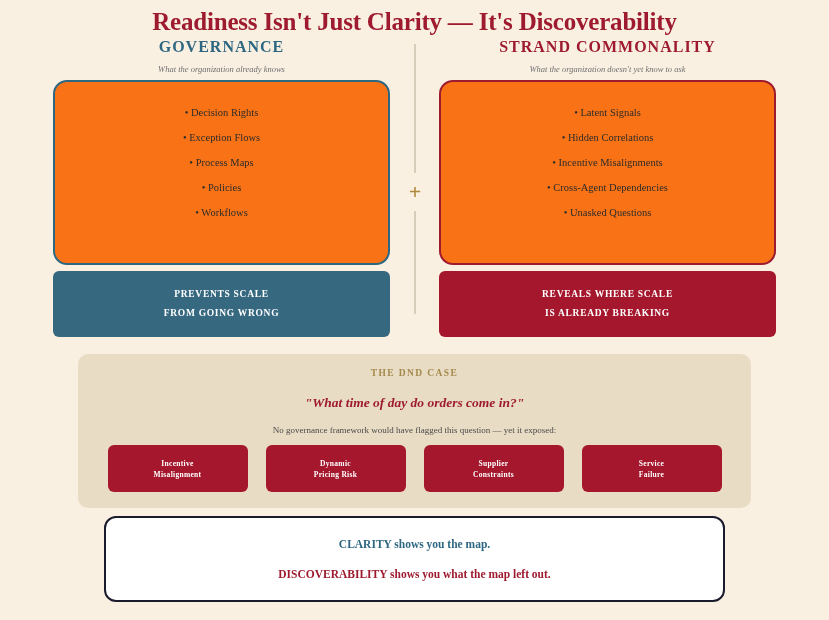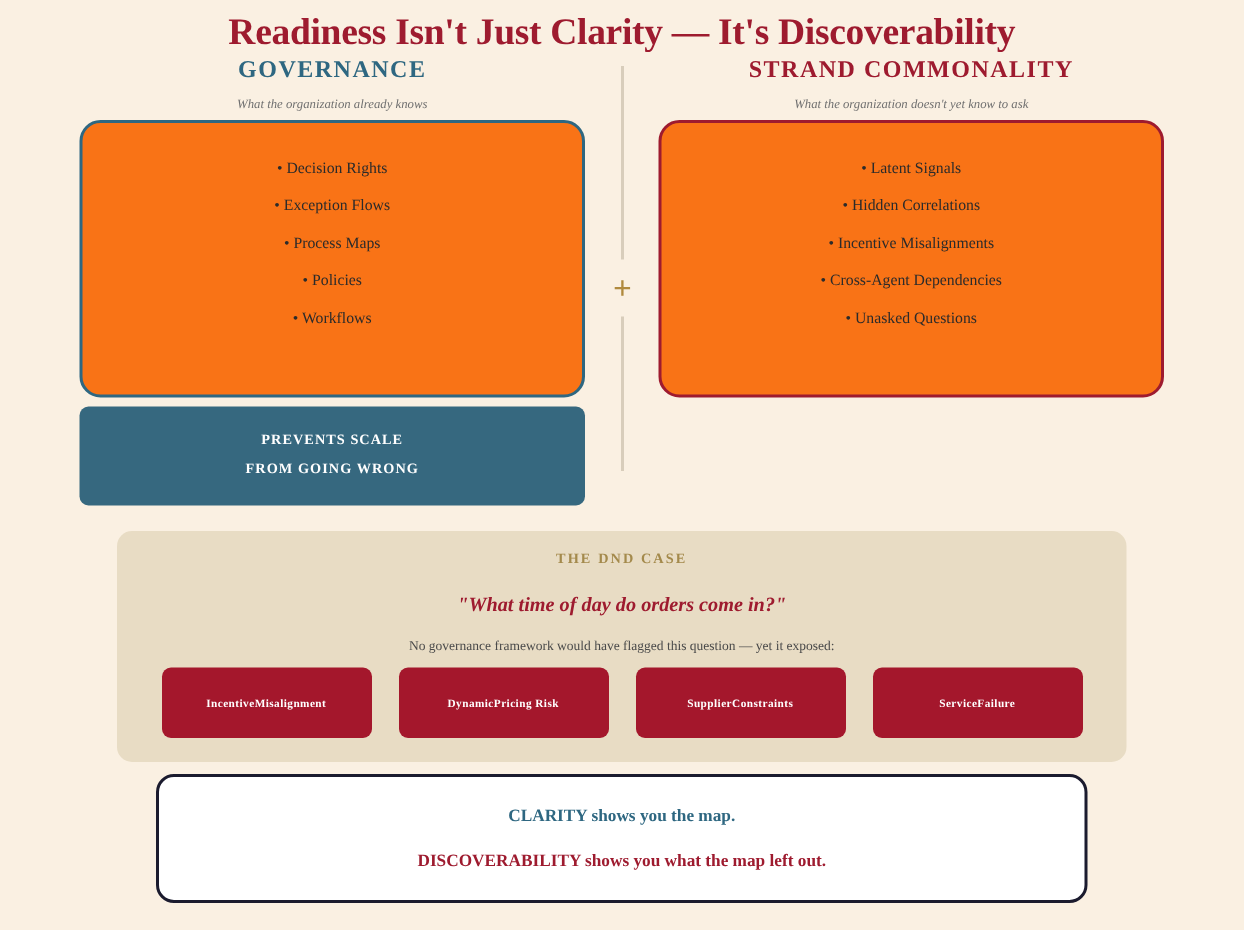--- a/index.html
+++ b/index.html
@@ -157,21 +157,21 @@
   }
   .chip {
     width: 140px;
     height: 47px;
     background: #a4172c;
     border-radius: 6px;
     color: #ffffff;
     font-size: 7.5px;
     font-weight: bold;
     display: flex;
-    flex-direction: row;
+    flex-direction: column;
     align-items: center;
     justify-content: center;
     text-align: center;
     line-height: 11px;
     letter-spacing: 0.3px;
   }
 
   
   .bottom {
     margin: 8px 104px 0 104px;
@@ -225,20 +225,24 @@
     <div class="col">
       <h2 class="col-title strand">STRAND COMMONALITY</h2>
       <p class="col-sub">What the organization doesn't yet know to ask</p>
       <div class="card strand">
         <div class="bullet">• Latent Signals</div>
         <div class="bullet">• Hidden Correlations</div>
         <div class="bullet">• Incentive Misalignments</div>
         <div class="bullet">• Cross-Agent Dependencies</div>
         <div class="bullet">• Unasked Questions</div>
       </div>
+      <div class="banner strand">
+        <span class="line">REVEALS WHERE SCALE</span>
+        <span class="line">IS ALREADY BREAKING</span>
+      </div>
     </div>
 
     <div class="divider"></div>
     <div class="plus">+</div>
   </div>
 
   <div class="dnd">
     <p class="dnd-title">THE DND CASE</p>
     <p class="dnd-quote">"What time of day do orders come in?"</p>
     <p class="dnd-note">No governance framework would have flagged this question — yet it exposed:</p>

